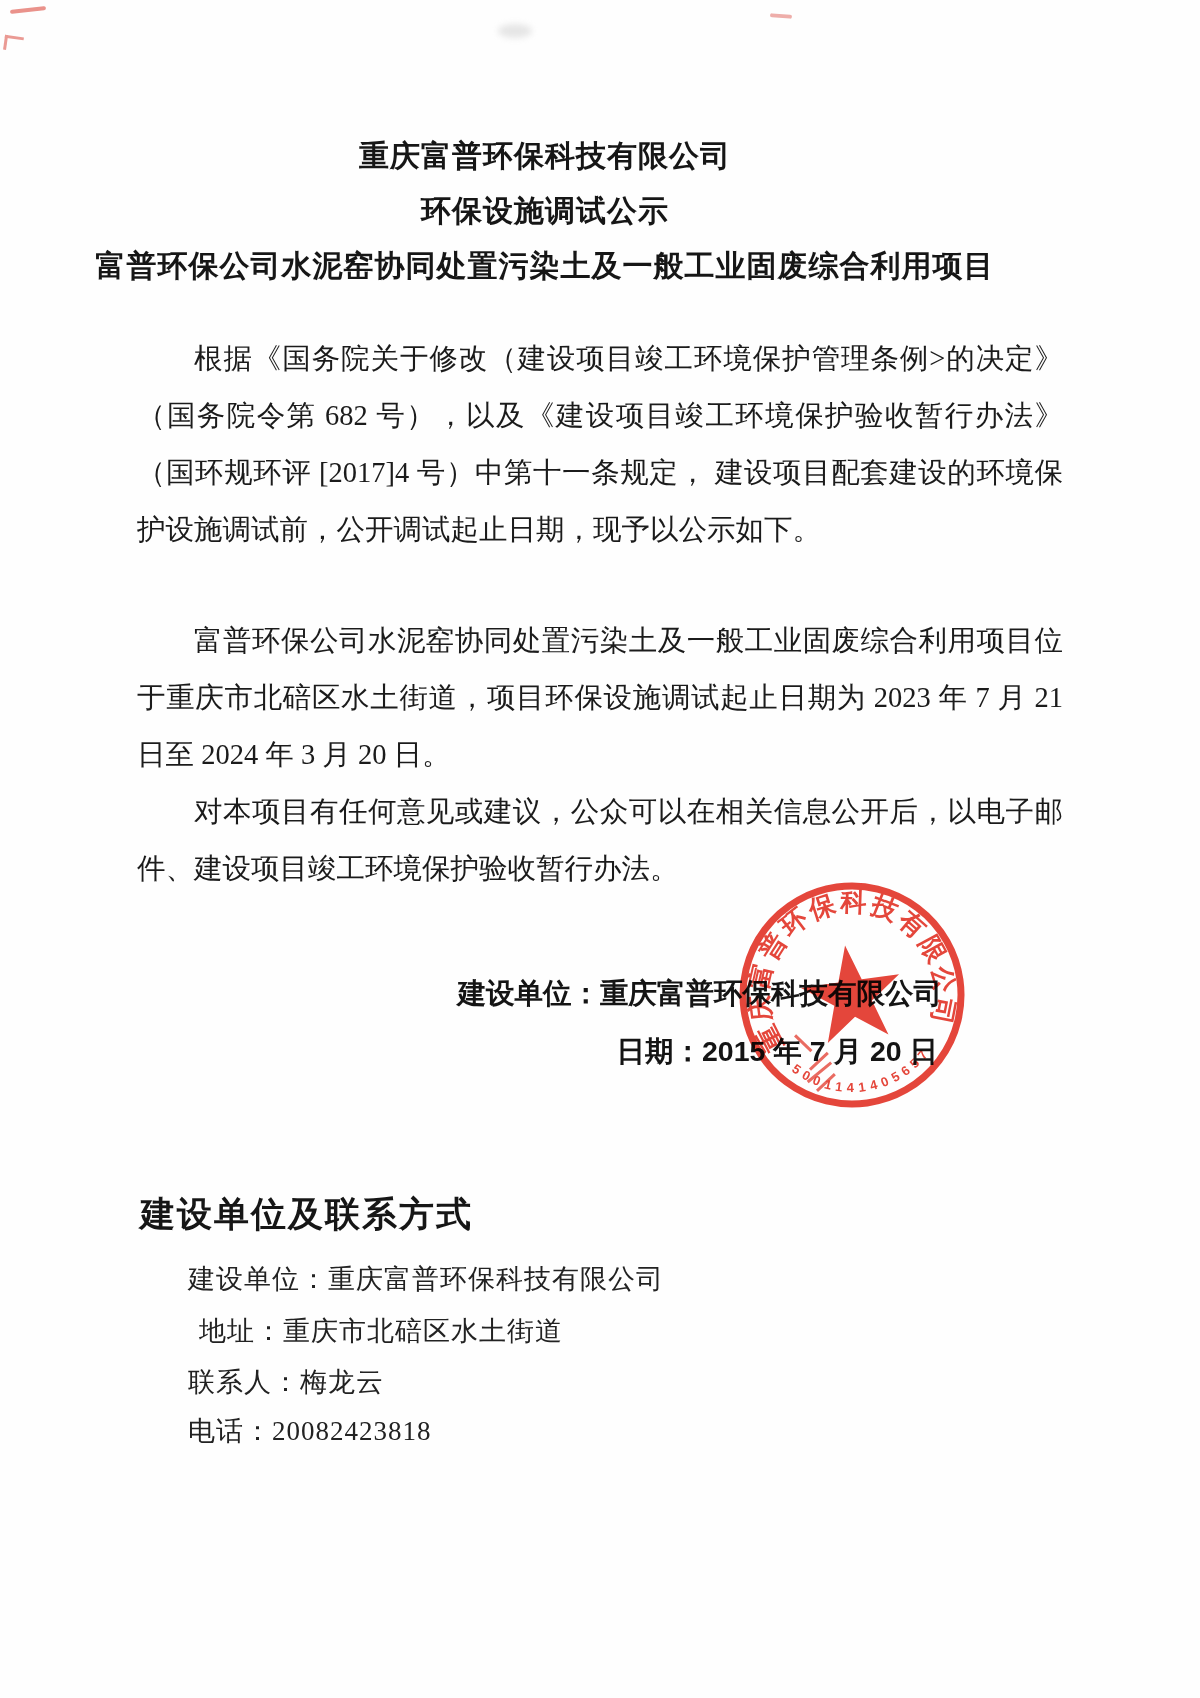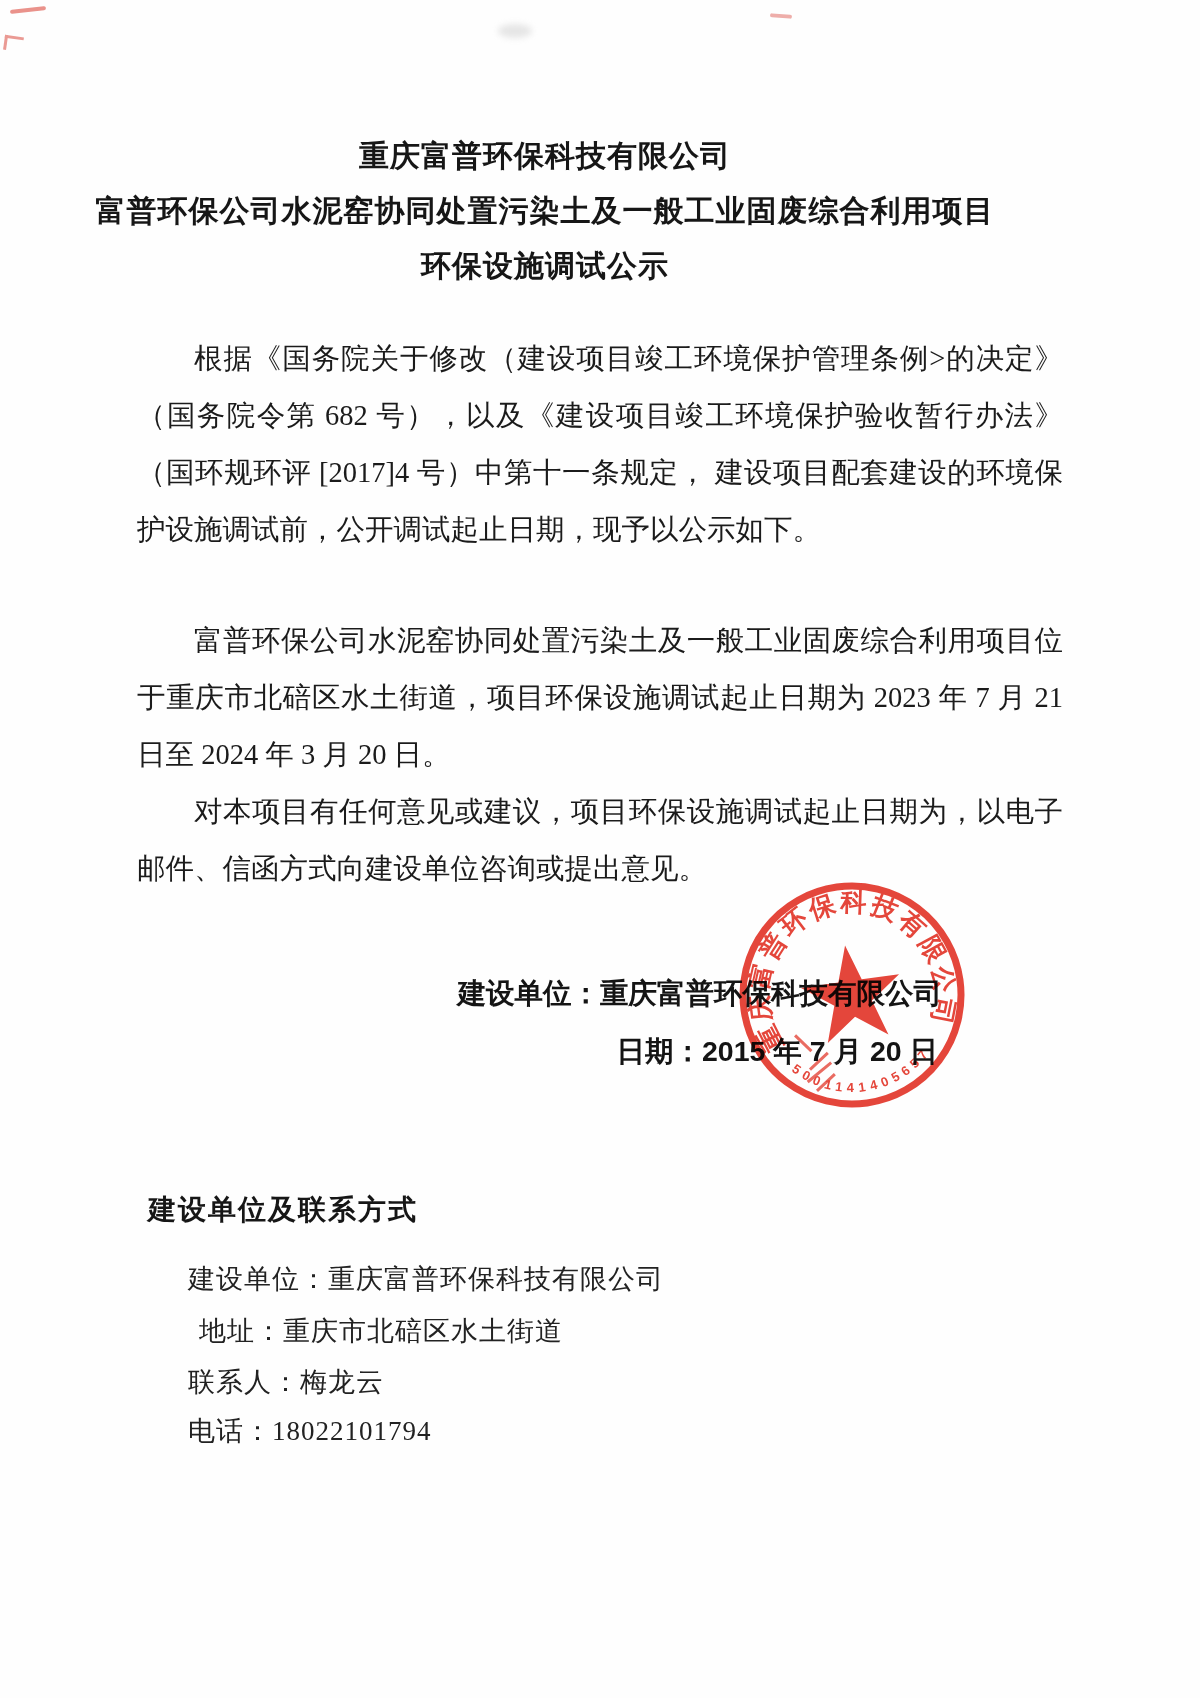--- a/index.html
+++ b/index.html
@@ -44,23 +44,23 @@
     position:absolute;left:732px;top:875px;width:240px;height:240px;
     opacity:.88;
     mix-blend-mode:multiply;
   }
   .seal text{
     font-family:"Liberation Sans","DejaVu Sans",sans-serif;
     font-weight:700;
   }
   
   .contact-heading{
-    position:absolute;left:148px;top:1191px;
+    position:absolute;left:140px;top:1191px;
     font-family:"Liberation Sans","DejaVu Sans",sans-serif;
-    font-weight:700;font-size:28px;color:#161616;
+    font-weight:700;font-size:35px;color:#161616;
     letter-spacing:2px;
   }
   .contact-item{
     position:absolute;left:188px;
     font-size:27px;white-space:nowrap;color:#222;
     letter-spacing:1px;
   }
   .ci-0{top:1261px;}
   .ci-1{top:1313px;margin-left:11px;}
   .ci-2{top:1364px;}
@@ -78,28 +78,28 @@
 
 <div class="page">
 
   <div class="artifact artifact-red-1"></div>
   <div class="artifact artifact-red-2"></div>
   <div class="artifact artifact-red-3"></div>
   <div class="artifact artifact-smudge"></div>
 
   <div class="title-block">
     <div>重庆富普环保科技有限公司</div>
+    <div>环保设施调试公示</div>
     <div>富普环保公司水泥窑协同处置污染土及一般工业固废综合利用项目</div>
-    <div>环保设施调试公示</div>
   </div>
 
   <div class="body-text">
     <p class="gap-after">根据《国务院关于修改（建设项目竣工环境保护管理条例&gt;的决定》（国务院令第 682 号），以及《建设项目竣工环境保护验收暂行办法》（国环规环评 [2017]4 号）中第十一条规定， 建设项目配套建设的环境保护设施调试前，公开调试起止日期，现予以公示如下。</p>
     <p>富普环保公司水泥窑协同处置污染土及一般工业固废综合利用项目位于重庆市北碚区水土街道，项目环保设施调试起止日期为 2023 年 7 月 21 日至 2024 年 3 月 20 日。</p>
-    <p>对本项目有任何意见或建议，项目环保设施调试起止日期为，以电子邮件、信函方式向建设单位咨询或提出意见。</p>
+    <p>对本项目有任何意见或建议，公众可以在相关信息公开后，以电子邮件、建设项目竣工环境保护验收暂行办法。</p>
   </div>
 
   <div class="sig-line sig-unit">建设单位：重庆富普环保科技有限公司</div>
   <div class="sig-line sig-date">日期：2015 年 7 月 20 日</div>
 
   <svg class="seal" viewBox="0 0 240 240" xmlns="http://www.w3.org/2000/svg">
     <g transform="rotate(-8 120 120)">
       <circle cx="120" cy="120" r="109" fill="none" stroke="#e22c1f" stroke-width="7"></circle>
       <polygon points="120,70 131.8,105.8 169.5,105.9 139,128.2 150.6,164.1 120,142 89.4,164.1 101,128.2 70.5,105.9 108.2,105.8" fill="#e22c1f"></polygon>
       <defs>
@@ -125,16 +125,16 @@
   <div class="contact-item ci-0">
     <span>建设单位：</span><span>重庆富普环保科技有限公司</span>
   </div>
   <div class="contact-item ci-1">
     <span>地址：</span><span>重庆市北碚区水土街道</span>
   </div>
   <div class="contact-item ci-2">
     <span>联系人：</span><span>梅龙云</span>
   </div>
   <div class="contact-item ci-3">
-    <span>电话：</span><span>18022101794</span>
+    <span>电话：</span><span>20082423818</span>
   </div>
 
 </div>
 
 </body></html>

